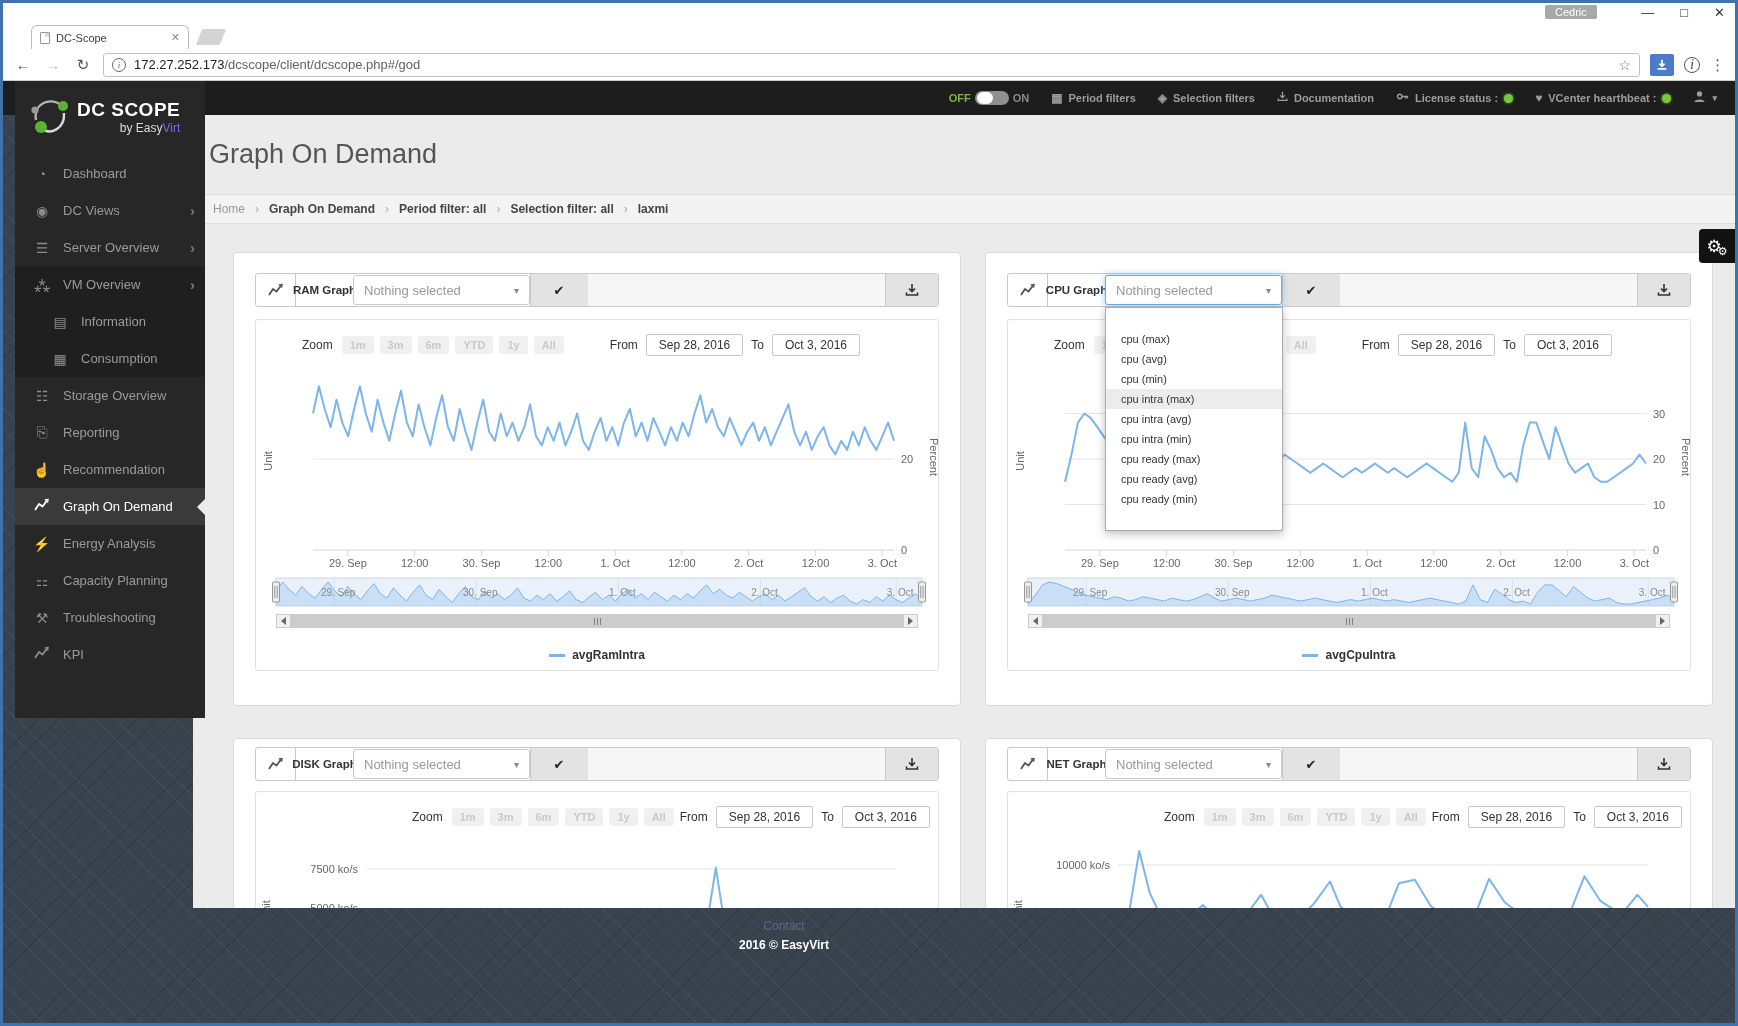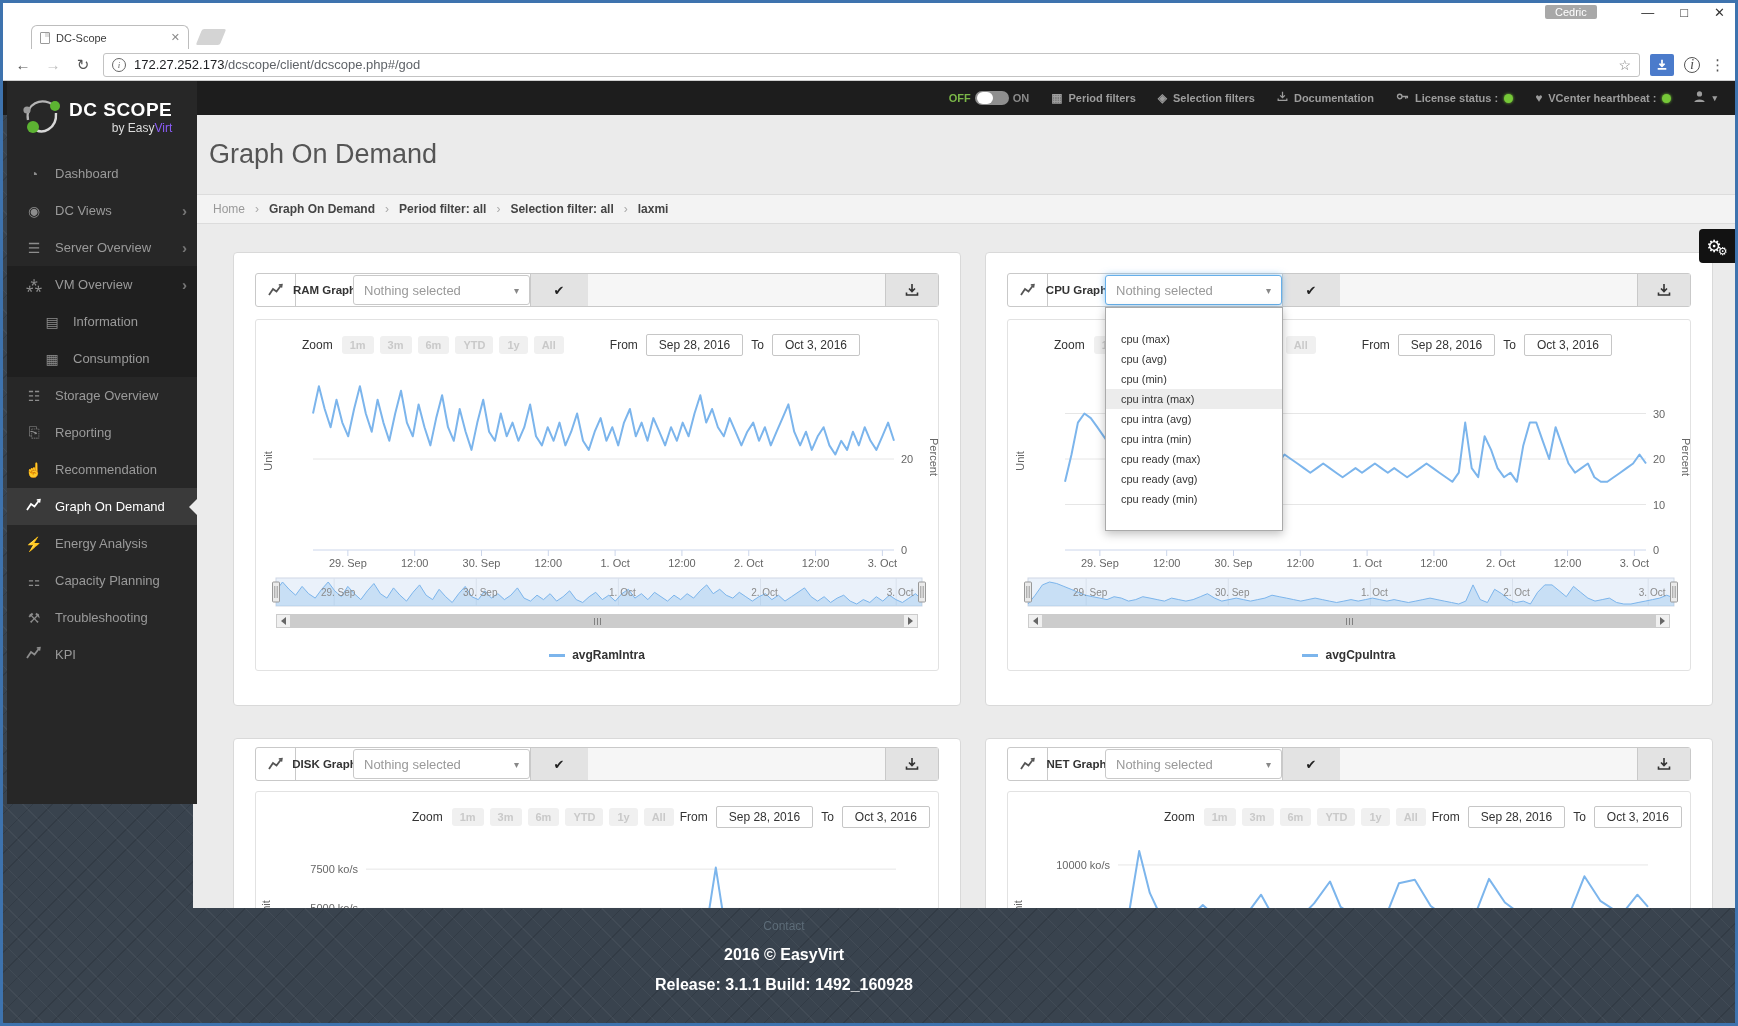--- a/index.html
+++ b/index.html
@@ -46,21 +46,21 @@
   .appbar .tb-item { display:flex; align-items:center; gap:6px; color:#9d9d9d; font-size:11px; font-weight:bold; }
   .tb-icon { font-size:12px; color:#9d9d9d; }
   .switch { display:flex; align-items:center; gap:4px; }
   .sw-off { color:#7ab648; font-size:11px; font-weight:bold; }
   .sw-on { color:#8a8a8a; font-size:11px; font-weight:bold; }
   .sw-pill { width:34px; height:14px; background:#8f8f8f; border-radius:7px; position:relative; display:inline-block; }
   .sw-knob { position:absolute; left:2px; top:1px; width:16px; height:12px; background:#fff; border-radius:6px; }
   .status-dot { width:9px; height:9px; border-radius:50%; background:#76c838; box-shadow:0 0 3px #76c838; display:inline-block; }
   .user-caret { color:#9d9d9d; font-size:9px; }
   
-  .sidebar { position:absolute; top:78px; left:4px; width:190px; height:723px; background:#272727; z-index:5; }
+  .sidebar { position:absolute; top:78px; left:12px; width:190px; height:637px; background:#272727; z-index:5; }
   .logo { display:flex; align-items:center; gap:6px; padding:12px 10px 12px 10px; height:72px; }
   .logo-txt { display:flex; flex-direction:column; align-items:flex-end; }
   .logo-title { color:#fff; font-size:19px; font-weight:bold; letter-spacing:0.5px; }
   .logo-by { font-size:12px; color:#ddd; }
   .logo-by .virt { color:#8b5cf6; font-weight:normal; }
   .menu { margin-top:2px; }
   .side-item { position:relative; height:37px; display:flex; align-items:center; padding:0 10px 0 16px;
      color:#9a9a9a; font-size:13px; gap:10px; cursor:pointer; }
   .side-item .s-icon { width:22px; text-align:center; font-size:14px; color:#8d8d8d; }
   .side-item .s-chev { margin-left:auto; color:#777; font-size:15px; font-weight:bold; }
@@ -122,21 +122,21 @@
   .tri-l { width:0; height:0; border-top:4px solid transparent; border-bottom:4px solid transparent; border-right:5px solid #666; }
   .tri-r { width:0; height:0; border-top:4px solid transparent; border-bottom:4px solid transparent; border-left:5px solid #666; }
   .sb-thumb { flex:1; background:#cccccc; display:flex; align-items:center; justify-content:center; gap:2px; cursor:grab; }
   .sb-thumb i { width:1px; height:7px; background:#808080; }
   .chart-legend { margin-top:20px; text-align:center; font-size:12px; font-weight:bold; color:#333; cursor:pointer; }
   .legend-dash { display:inline-block; width:16px; border-top:3px solid #7cb5ec; margin-right:7px; vertical-align:middle; }
   
   .footer-area { position:absolute; top:905px; left:0; right:0; bottom:0; }
   .footer-inner { padding-right:170px; padding-top:8px; text-align:center; }
   .f-contact { color:#5d6c78; font-size:12px; display:inline-block; cursor:pointer; }
-  .f-line { color:#fff; font-size:16px; font-weight:bold; margin-top:12px; }
+  .f-line { color:#fff; font-size:12px; font-weight:bold; margin-top:4px; }
 </style>
 </head>
 <body>
 
 <div class="window">
 
   <div class="chrome">
     <div class="titlebar">
       <span class="profile-badge">Cedric</span>
       <div class="win-controls">
@@ -630,17 +630,16 @@
               <polyline points="110.0,100.5 120.6,85.6 131.2,21.0 141.8,62.9 152.4,85.6 173.6,94.4 194.8,75.1 210.7,89.1 231.9,93.5 253.1,64.7 263.7,83.9 284.9,95.2 306.1,73.4 322.0,51.5 332.6,76.9 353.8,90.9 375.0,93.5 390.9,53.3 406.8,49.8 422.7,76.0 443.9,91.7 465.1,90.0 481.0,48.9 496.9,72.5 518.1,88.2 539.3,91.7 560.5,86.5 576.4,46.3 592.3,70.8 613.5,84.7 629.4,64.7 640.0,76.9" stroke="#7cb5ec" stroke-width="2" fill="none" stroke-linejoin="round"></polyline>
             </svg></div>
         </div>
       </div>
   </div>
 
   <div class="footer-area">
     <div class="footer-inner">
       <span class="f-contact">Contact</span>
       <div class="f-line">2016 © EasyVirt</div>
-      <div class="f-line">Release: 3.1.1 Build: 1492_160928</div>
     </div>
   </div>
 
 </div>
 
 </body></html>

